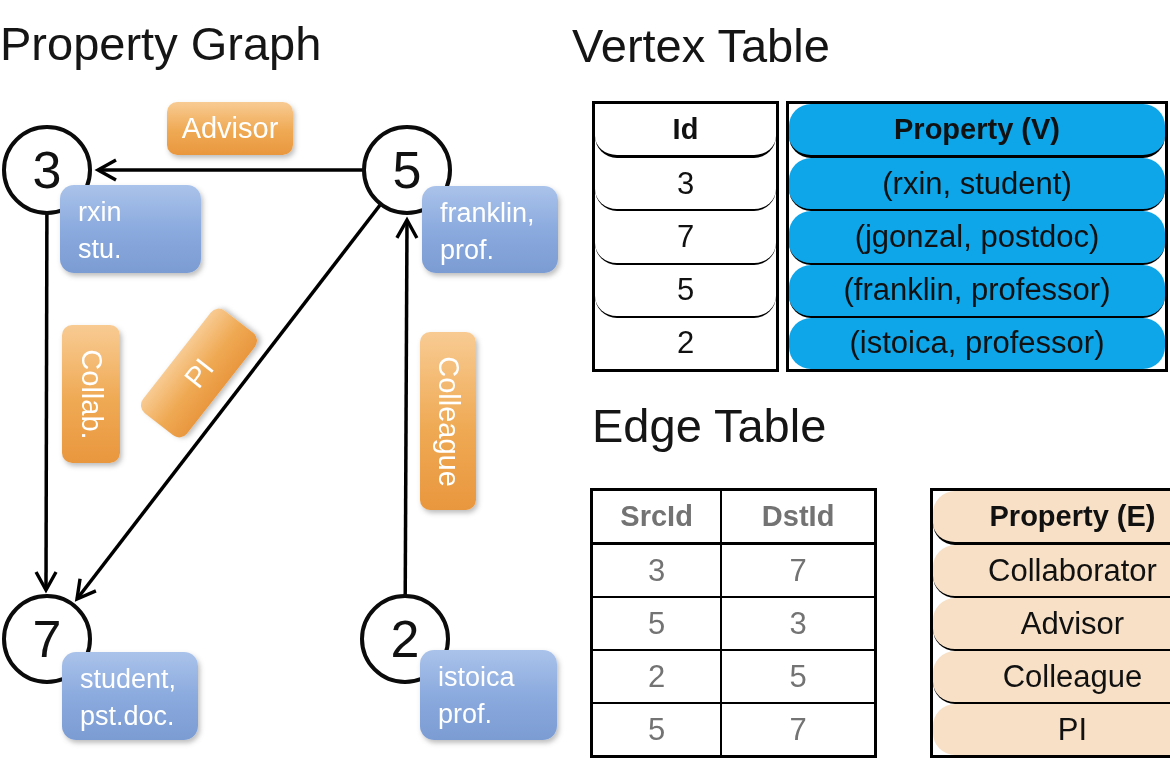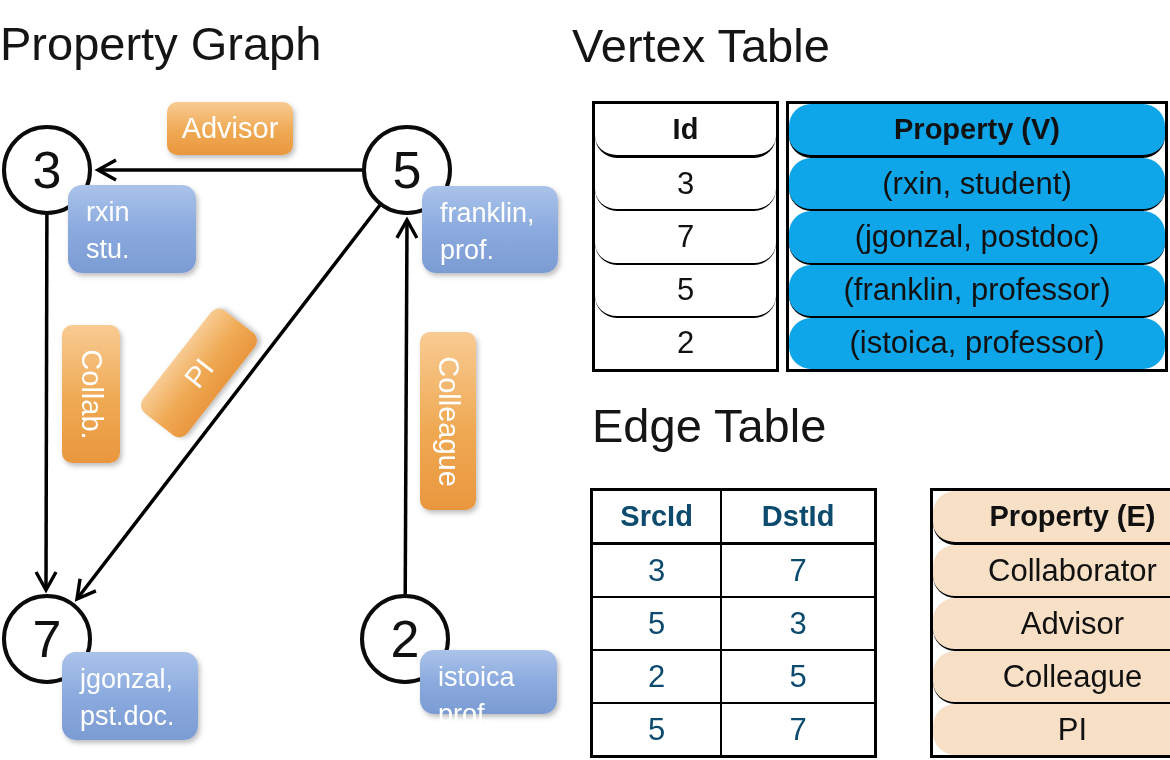--- a/index.html
+++ b/index.html
@@ -32,44 +32,44 @@
   #advisor-label   { left:167px; top:102px; width:126px; height:53px; }
   #collab-label    { left:62px;  top:325px; width:58px;  height:138px; }
   #pi-label        { left:134px; top:345px; width:130px; height:56px; transform:rotate(-52deg); }
   #colleague-label { left:420px; top:332px; width:56px;  height:178px; }
   .vtext { transform:rotate(90deg); white-space:nowrap; }
 
   .blue-box { position:absolute; z-index:3; border-radius:14px;
        background:linear-gradient(180deg,#aac3ea 0%,#8baade 50%,#7b9cd3 100%);
        box-shadow:2px 3px 5px rgba(110,110,110,.45);
        color:#fff; font-size:27px; line-height:1.38; padding:9px 0 0 18px; }
-  #rxin-box     { left:60px;  top:185px; width:128px; height:88px;margin-left:8px; }
+  #rxin-box     { left:60px;  top:185px; width:141px; height:88px; }
   #franklin-box { left:422px; top:186px; width:136px; height:87px; }
   #jgonzal-box  { left:62px;  top:652px; width:136px; height:88px; }
-  #istoica-box  { left:420px; top:650px; width:137px; height:64px; }
+  #istoica-box  { left:420px; top:650px; width:137px; height:90px; }
 
   
   .tbl { position:absolute; border:3px solid #000; display:flex; flex-direction:column; }
   .tbl .cell { flex:1; display:flex; align-items:center; justify-content:center;
                font-size:31px; color:#111; border-bottom:2px solid #000;border-radius:22px; }
   .tbl .cell:last-child { border-bottom:none; }
   .tbl .hdr { font-weight:bold; font-size:29px; border-bottom:3px solid #000; }
   .blue-fill   .cell { background:#0ea5e9; }
   .orange-fill .cell { background:#f7e0c6; }
 
   #vt-id   { left:592px; top:101px; width:187px; height:271px; }
   #vt-prop { left:786px; top:101px; width:382px; height:271px; }
 
   #et-ids  { left:590px; top:488px; width:287px; height:270px; }
   #et-prop { left:883px; top:488px; width:285px; height:270px;margin-left:47px; }
   #et-ids .row { flex:1; display:flex; border-bottom:2px solid #000; }
   #et-ids .row:last-child { border-bottom:none; }
   #et-ids .row.hrow { border-bottom:3px solid #000; }
   #et-ids .c { display:flex; align-items:center; justify-content:center;
-               font-size:31px; color:#0c4a6e; }
+               font-size:31px; color:#737373; }
   #et-ids .src { width:46%; border-right:2px solid #000; }
   #et-ids .dst { width:54%; }
   #et-ids .hrow .c { font-weight:bold; font-size:29px; }
 </style>
 </head>
 <body>
 
 <div id="canvas">
 
   <div class="title" id="pg-title">Property Graph</div>
@@ -116,21 +116,21 @@
 
   <div class="blue-box" id="rxin-box">
     <div>rxin</div>
     <div>stu.</div>
   </div>
   <div class="blue-box" id="franklin-box">
     <div>franklin,</div>
     <div>prof.</div>
   </div>
   <div class="blue-box" id="jgonzal-box">
-    <div>jgonzal,</div>
+    <div>student,</div>
     <div>pst.doc.</div>
   </div>
   <div class="blue-box" id="istoica-box">
     <div>istoica</div>
     <div>prof.</div>
   </div>
 
   <div class="tbl" id="vt-id">
     <div class="cell hdr">Id</div>
     <div class="cell">3</div>

